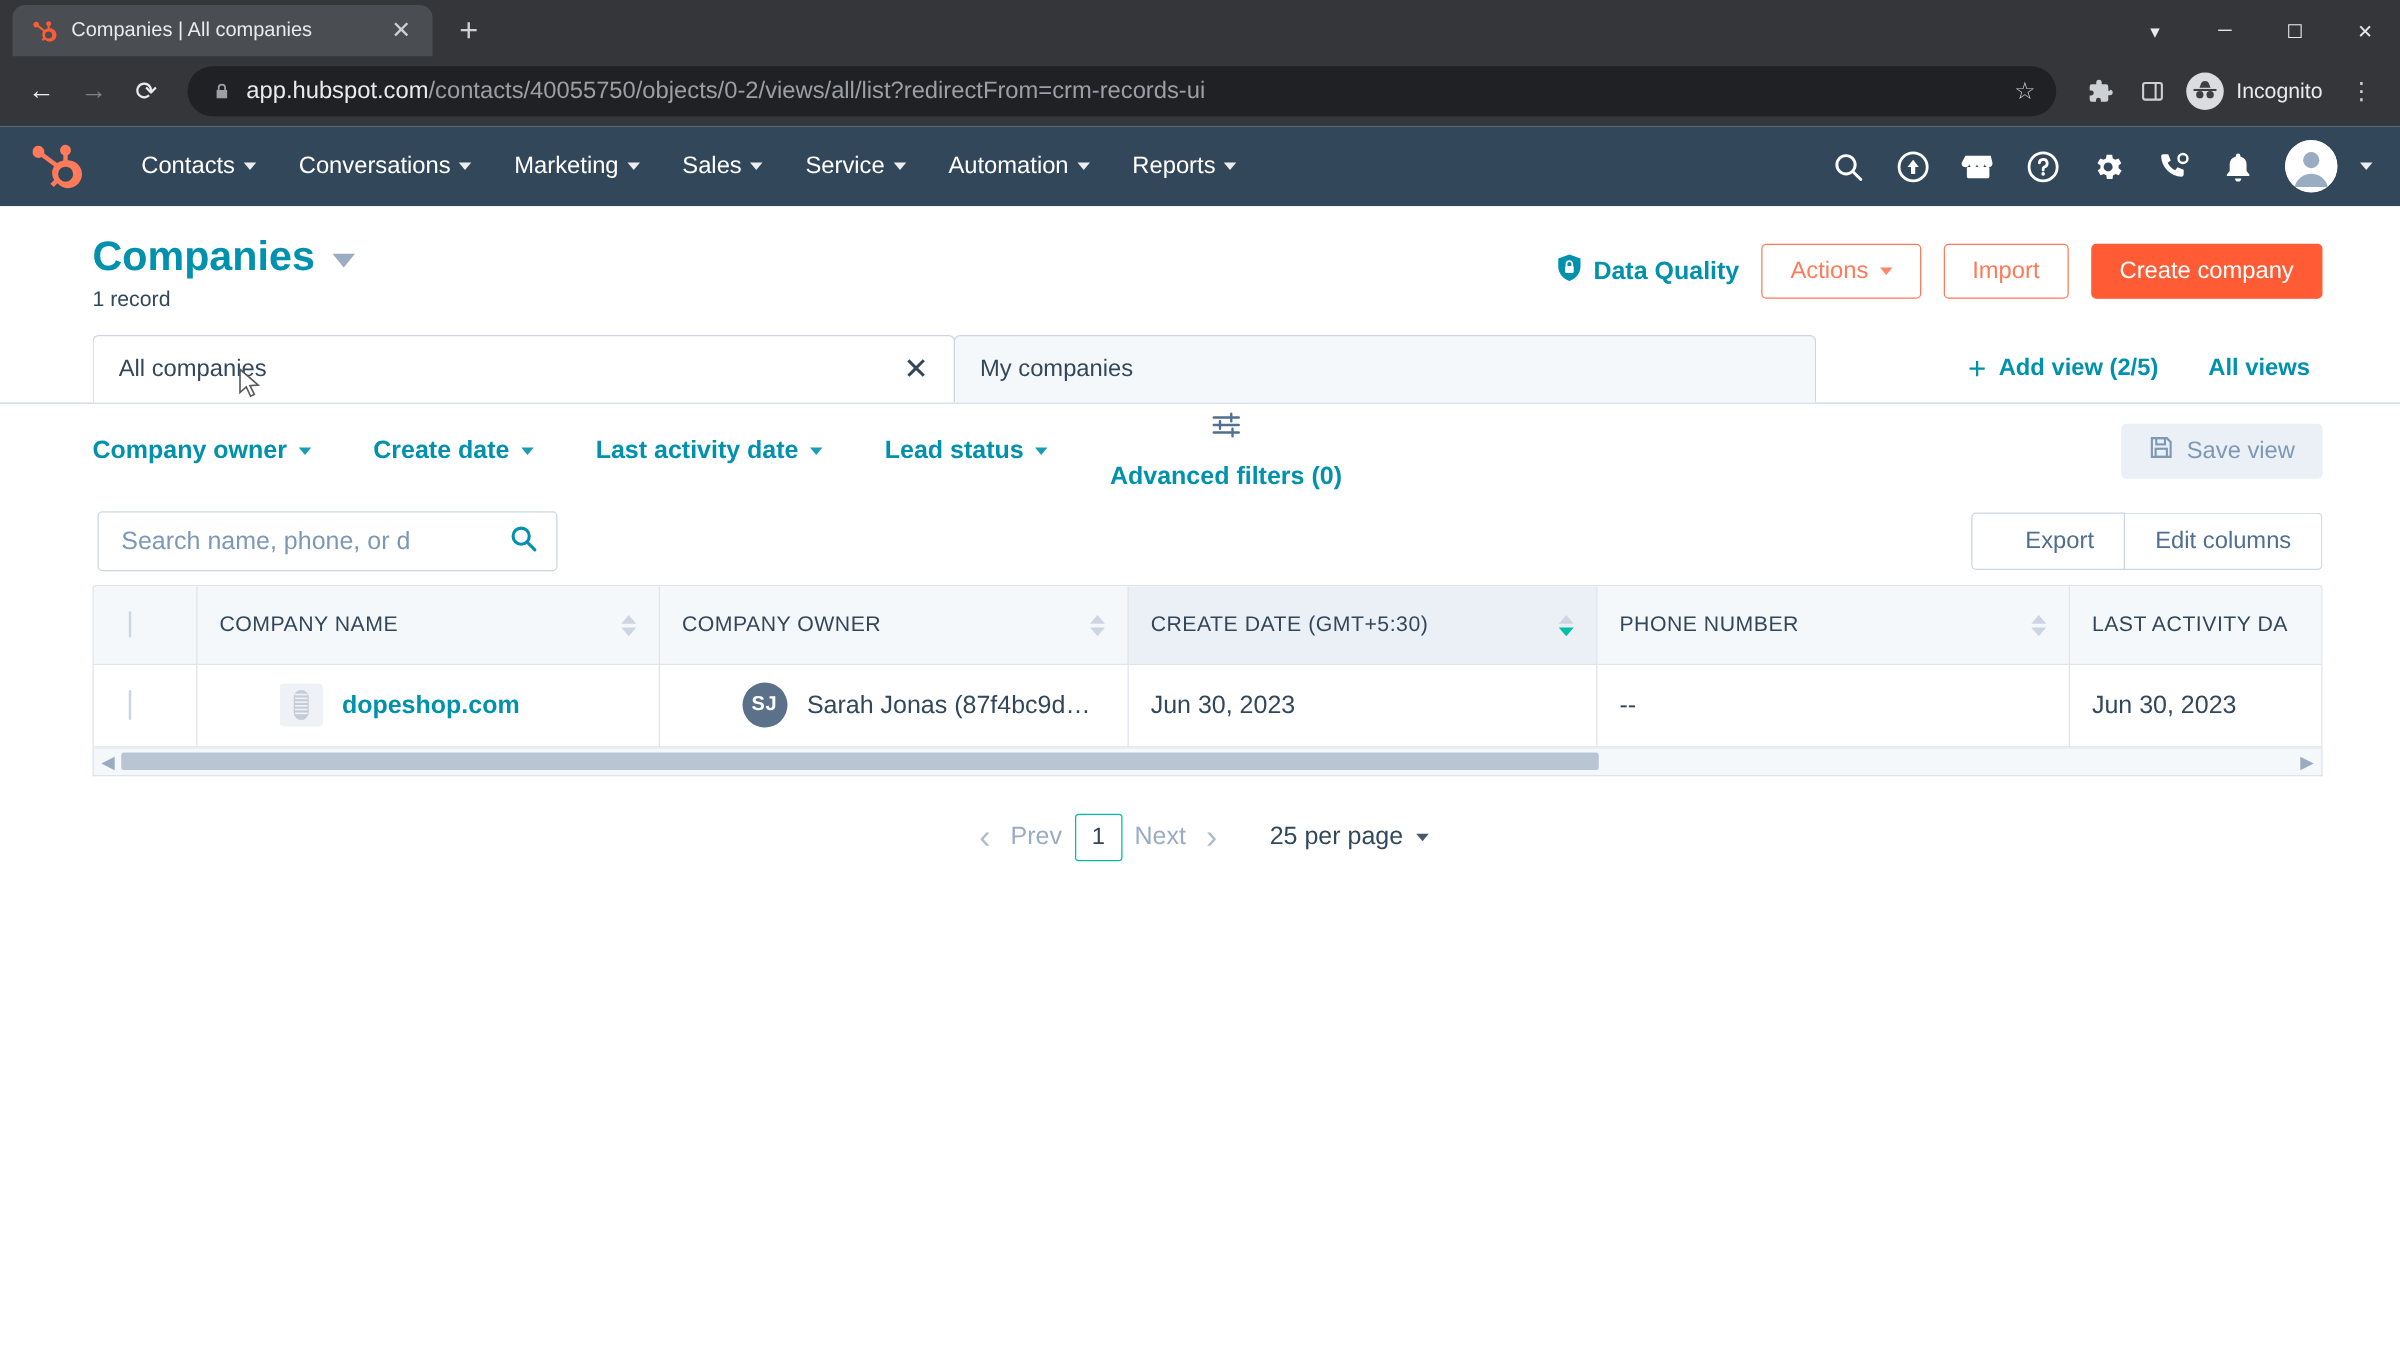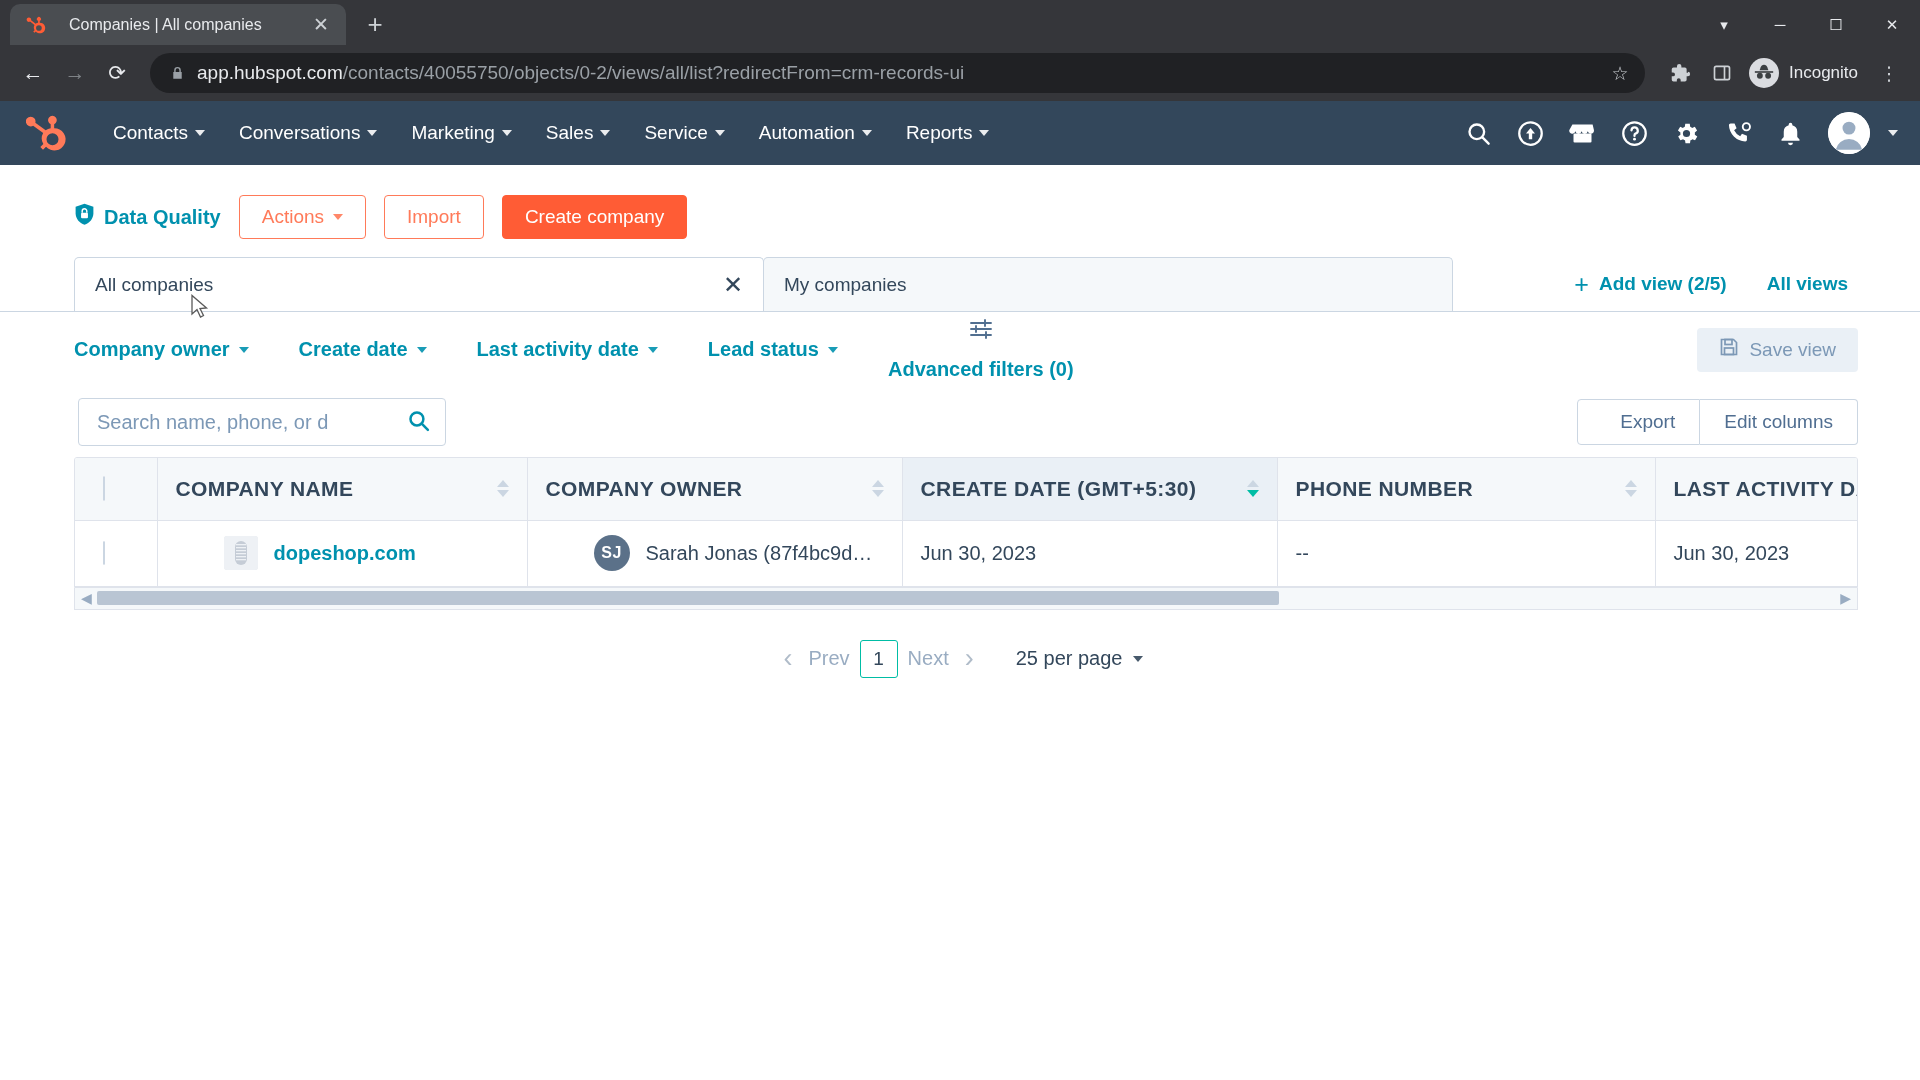--- a/index.html
+++ b/index.html
@@ -6,21 +6,21 @@
   html, body {
     width: 1920px; height: 1080px;
     font-family: "Liberation Sans", sans-serif;
     background: #ffffff; overflow: hidden;
   }
 
   
   .browser-chrome { background: #35363a; width: 100%; }
   .tabstrip { height: 45px; display: flex; align-items: flex-end; padding-left: 10px; }
   .tab {
-    display: flex; align-items: center; gap: 23px;
+    display: flex; align-items: center; gap: 11px;
     background: #4a4d51; color: #e8eaed;
     height: 41px; width: 336px;
     border-radius: 10px 10px 0 0; padding: 0 12px 0 16px;
     font-size: 16px; position: relative;
   }
   .tab-favicon { width: 20px; height: 20px; flex: 0 0 20px; position: relative; }
   .tab-title {
     flex: 1; white-space: nowrap; overflow: hidden; text-overflow: ellipsis;
     font-size: 16px; color: #e8eaed;
   }
@@ -177,21 +177,21 @@
     color: #506e91; font-size: 19px; display: flex; align-items: center; justify-content: center;
   }
   .ghostbtn.first { border-radius: 4px 0 0 4px; padding-left: 42px; }
   .ghostbtn.last { border-radius: 0 4px 4px 0; border-left: none; }
 
   
   .tablewrap { margin: 0 62px 0 74px; border: 1px solid #dfe3eb; border-radius: 3px 3px 0 0; overflow: hidden; }
   table { width: 100%; border-collapse: collapse; table-layout: fixed; }
   thead th {
     background: #f5f8fa; height: 62px; text-align: left;
-    font-size: 21px; font-weight: 700; color: #33475b; letter-spacing: .4px;
+    font-size: 17px; font-weight: 400; color: #33475b; letter-spacing: .4px;
     border-bottom: 1px solid #dfe3eb; border-right: 1px solid #dfe3eb;
     padding: 0 18px; vertical-align: middle;
   }
   thead th.sorted { background: #eaf0f6; }
   .th-inner { display: flex; align-items: center; }
   .th-label { flex: 1; white-space: nowrap; overflow: hidden; text-overflow: ellipsis; }
   .sorter { display: flex; flex-direction: column; gap: 3px; margin-left: 10px; flex: 0 0 auto; }
   .sorter i { display: block; width: 0; height: 0; border-left: 6px solid transparent; border-right: 6px solid transparent; }
   .sorter i.up { border-bottom: 7px solid #cbd6e2; }
   .sorter i.dn { border-top: 7px solid #cbd6e2; }
@@ -391,20 +391,27 @@
           <path d="M4.4 21.5a7.8 7.8 0 0 1 15.2 0z" fill="#99acc2"></path>
         </svg>
     </div>
     <i class="caret-down hs-avatar-caret"></i>
   </div>
 </div>
 
 <div class="page">
 
   <div class="page-head">
+    <div class="titleblock">
+      <div class="page-title-row">
+        <span class="page-title">Companies</span>
+        <i class="title-caret"></i>
+      </div>
+      <div class="record-count">1 record</div>
+    </div>
     <div class="head-actions">
       <div class="data-quality">
         <span>
           <svg width="21" height="23" viewBox="0 0 20 22">
               <path d="M10 .6 1.5 3.6v6.2c0 5 3.6 9.6 8.5 11 4.9-1.4 8.5-6 8.5-11V3.6z" fill="#0091ae"></path>
               <rect x="6.7" y="9.3" width="6.6" height="5.4" rx="1" fill="#fff"></rect>
               <path d="M7.8 9.3V7.8a2.2 2.2 0 0 1 4.4 0v1.5" fill="none" stroke="#fff" stroke-width="1.4"></path>
             </svg>
         </span>
         <span>Data Quality</span>

